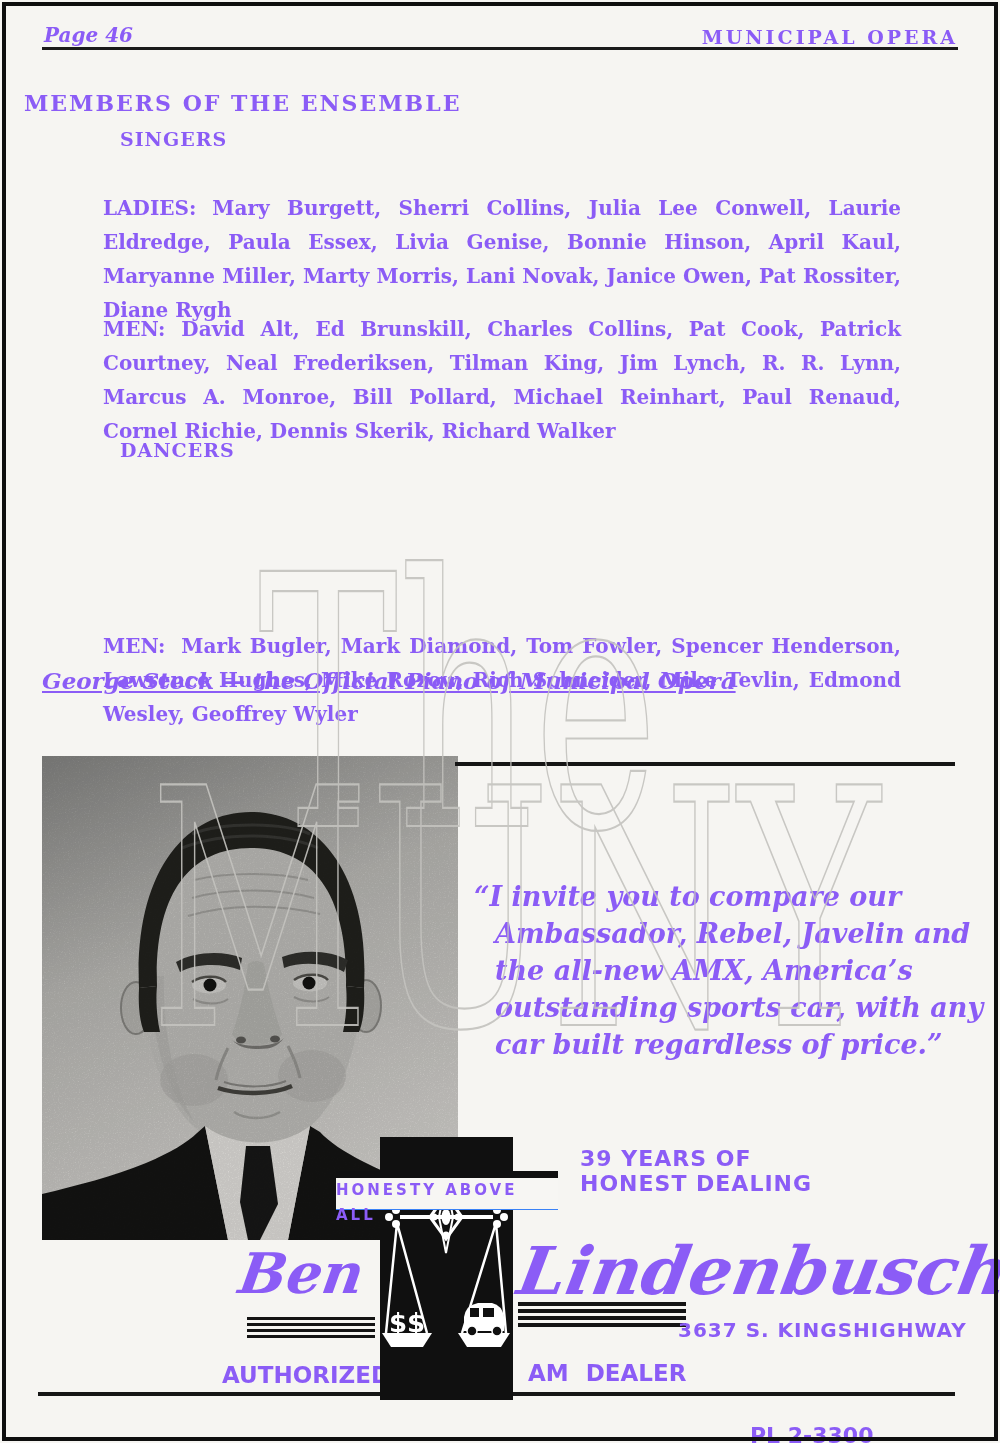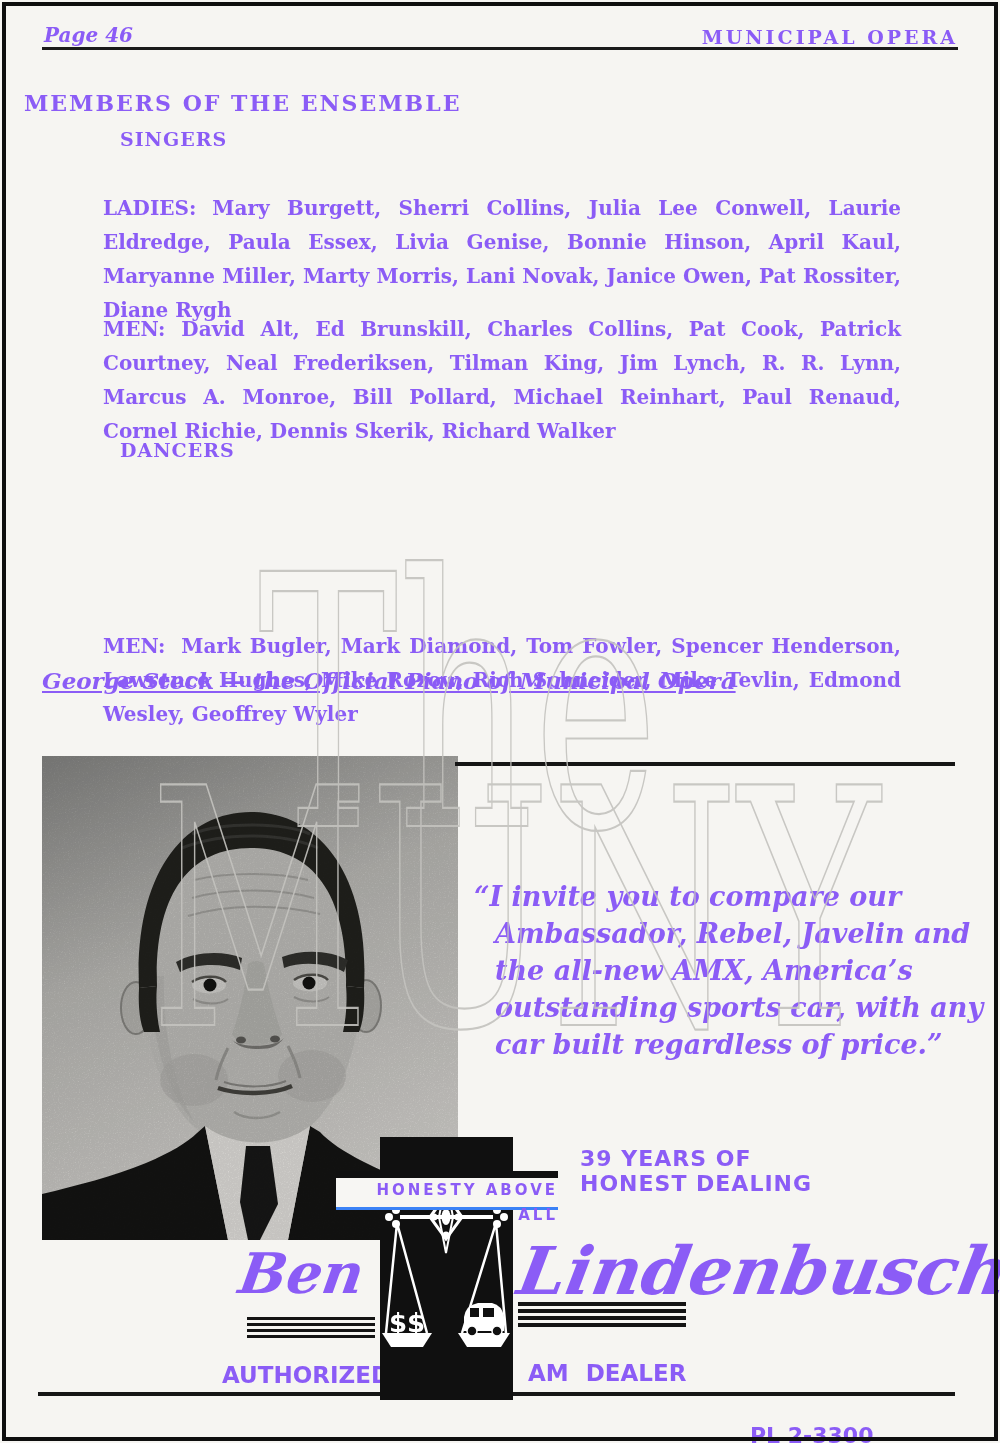--- a/index.html
+++ b/index.html
@@ -69,23 +69,23 @@
     position:absolute;left:580px;top:1146px;width:270px;z-index:3;
     text-align:left;font:800 22px/25px "DejaVu Sans", sans-serif;letter-spacing:1px;
   }
   .scales-box{
     position:absolute;left:380px;top:1137px;width:133px;height:263px;
     background:#101010;z-index:4;
   }
   .honesty-bar{
     position:absolute;left:336px;top:1171px;width:222px;height:39px;
     box-sizing:border-box;
-    border-top:7px solid #101010;border-bottom:3px solid #3b82f6;
+    border-top:7px solid #101010;border-bottom:1px solid #3b82f6;
     background:#f7f6f3;z-index:5;
-    text-align:right;
+    text-align:left;
     font:800 15px/25px "DejaVu Sans", sans-serif;letter-spacing:3px;
   }
   .dealer-first{
     position:absolute;left:240px;top:1243px;z-index:3;
     font:800 italic 56px/60px "DejaVu Serif", serif;
     transform:skewX(-9deg);
   }
   .dealer-last{
     position:absolute;left:513px;top:1236px;z-index:3;
     font:800 italic 66px/70px "DejaVu Serif", serif;
@@ -262,20 +262,21 @@
       <div></div>
     </div>
   <div class="dealer-last">Lindenbusch</div>
   <div class="lindy-lines">
       <div></div>
       <div></div>
       <div></div>
       <div></div>
     </div>
 
+  <div class="address">3637 S. KINGSHIGHWAY</div>
   <div class="phone">PL 2-3300</div>
   <div class="authorized">AUTHORIZED</div>
   <div class="am-dealer">AM DEALER</div>
 
   <svg class="watermark" width="1000" height="1443" viewBox="0 0 1000 1443">
     <g fill="none" stroke="#c4c3bf" stroke-width="2.2" opacity="0.9" font-family="DejaVu Serif, serif">
       <text x="258" y="826" font-size="350" textLength="400" lengthAdjust="spacingAndGlyphs">The</text>
       <text x="150" y="1025" font-size="330" textLength="730" lengthAdjust="spacingAndGlyphs">MUNY</text>
     </g>
   </svg>

